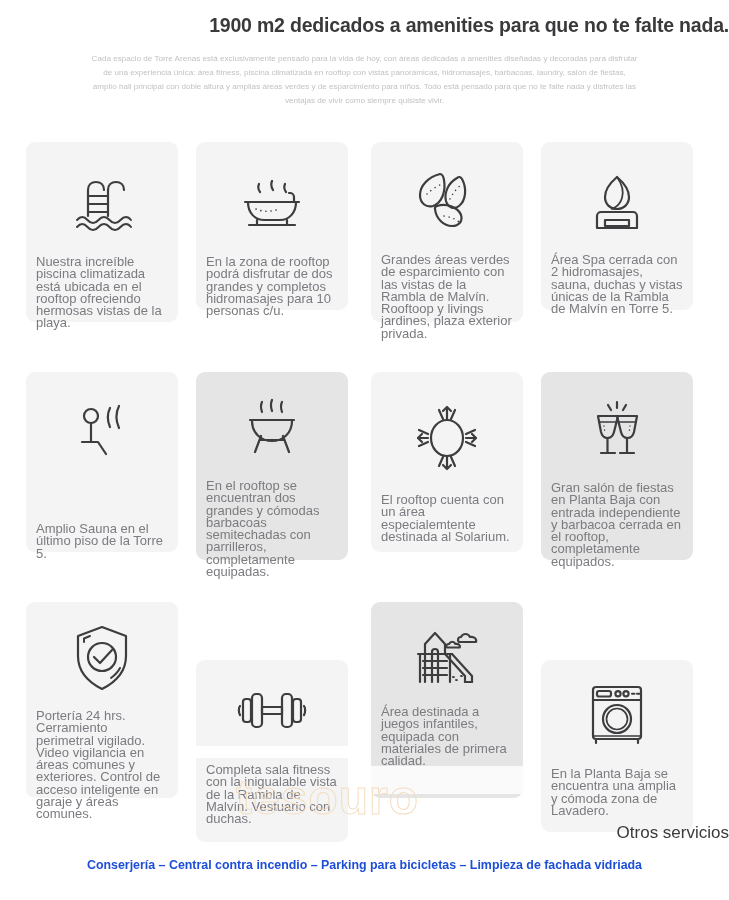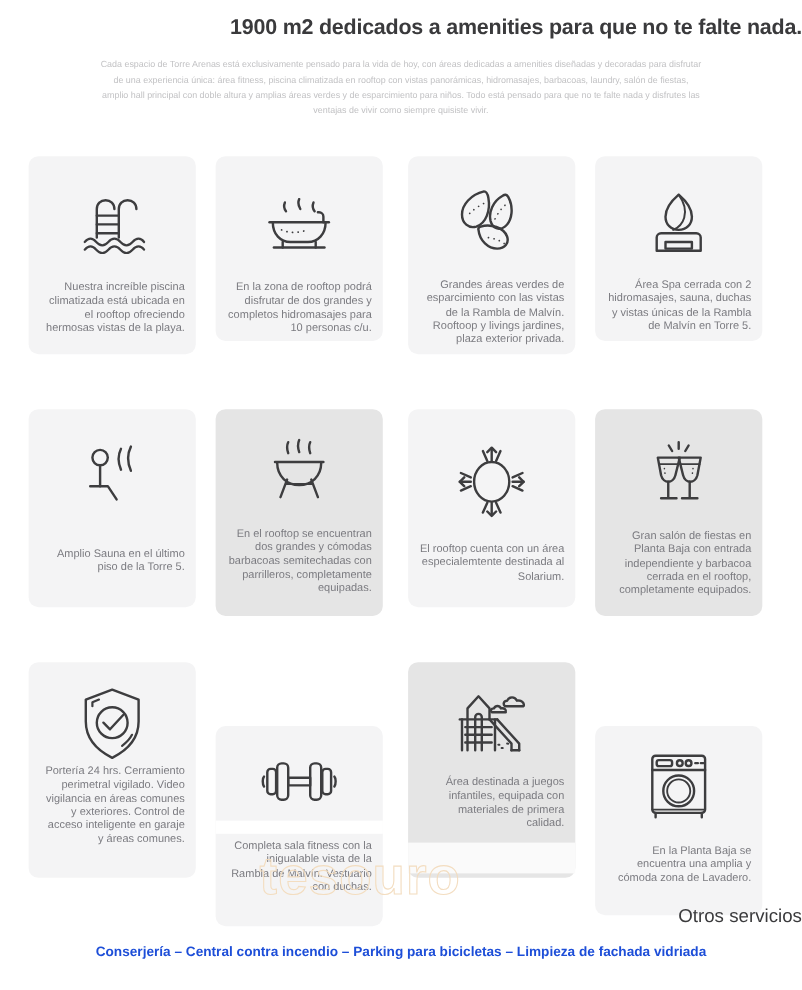--- a/index.html
+++ b/index.html
@@ -73,24 +73,24 @@
     background: #e5e5e5;
   }
   .card-icon {
     display: block;
     color: #3d3d3f;
   }
   .card-icon svg {
     display: block;
   }
   .card-text {
-    font-size: 10px;
+    font-size: 13px;
     line-height: 12.3px;
     color: #7b7b80;
-    text-align: right;
+    text-align: left;
     padding: 0 10px;
     box-sizing: border-box;
     width: 100%;
     font-family: "Liberation Sans", sans-serif;
   }
 
   
   .watermark {
     position: absolute;
     left: 236px;
@@ -200,21 +200,21 @@
         <svg width="60" height="58" viewBox="0 0 60 58" fill="none" stroke="#3d3d3f" stroke-width="2.2" stroke-linecap="round" stroke-linejoin="round">
           <path d="M30 3c-7 6-12 13-12 20 0 7 5 12 12 12s12-5 12-12c0-7-5-14-12-20z"></path>
           <path d="M30 3c5 7 7 14 5 21-1.6 5.6-5 9-10 11" stroke-width="1.8"></path>
           <path d="M14 38h32a4 4 0 0 1 4 4v12H10V42a4 4 0 0 1 4-4z"></path>
           <path d="M18 46h24v6H18z"></path>
         </svg>
       </span>
       <div class="card-text" style="margin-top:22px;">Área Spa cerrada con 2 hidromasajes, sauna, duchas y vistas únicas de la Rambla de Malvín en Torre 5.</div>
     </div>
 
-    <div class="card" style="left:26px; top:372px; width:152px; height:180px;">
+    <div class="card" style="left:26px; top:372px; width:152px; height:180px;gap:25px;">
       <span class="card-icon" style="margin-top:30px;">
         <svg width="56" height="62" viewBox="0 0 56 62" fill="none" stroke="#3d3d3f" stroke-width="2.2" stroke-linecap="round" stroke-linejoin="round">
           <circle cx="17" cy="14" r="7"></circle>
           <path d="M17 21v19"></path>
           <path d="M8 40h16l8 12"></path>
           <path d="M36 6c-3 6-3 12 0 19"></path>
           <path d="M45 4c-3.5 7-3.5 14 0 22"></path>
         </svg>
       </span>
       <div class="card-text" style="margin-top:34px;">Amplio Sauna en el último piso de la Torre 5.</div>
@@ -268,21 +268,21 @@
     <div class="card" style="left:26px; top:602px; width:152px; height:196px;">
       <span class="card-icon" style="margin-top:22px;">
         <svg width="62" height="68" viewBox="0 0 62 68" fill="none" stroke="#3d3d3f" stroke-width="2.2" stroke-linecap="round" stroke-linejoin="round">
           <path d="M31 3L7 12v20c0 15 10 26 24 33 14-7 24-18 24-33V12L31 3z"></path>
           <path d="M13 18v-3.5L19 12" stroke-width="2"></path>
           <path d="M49 44c-2 4-5 7-9 10" stroke-width="2"></path>
           <circle cx="31" cy="33" r="14"></circle>
           <path d="M23 33l6 6 12-13"></path>
         </svg>
       </span>
-      <div class="card-text" style="margin-top:4px;">Portería 24 hrs. Cerramiento perimetral vigilado. Video vigilancia en áreas comunes y exteriores. Control de acceso inteligente en garaje y áreas comunes.</div>
+      <div class="card-text" style="margin-top:18px;">Portería 24 hrs. Cerramiento perimetral vigilado. Video vigilancia en áreas comunes y exteriores. Control de acceso inteligente en garaje y áreas comunes.</div>
     </div>
 
     <div class="card" style="left:196px; top:660px; width:152px; height:182px;">
       <span class="card-icon" style="margin-top:28px;">
         <svg width="72" height="46" viewBox="0 0 72 46" fill="none" stroke="#3d3d3f" stroke-width="2.2" stroke-linecap="round" stroke-linejoin="round">
           <path d="M4 18c-1.5 1.5-1.5 7 0 9"></path>
           <rect x="7" y="11" width="8" height="23" rx="3"></rect>
           <rect x="16" y="6" width="10" height="33" rx="4"></rect>
           <path d="M26 19h20v7H26z"></path>
           <rect x="46" y="6" width="10" height="33" rx="4"></rect>

